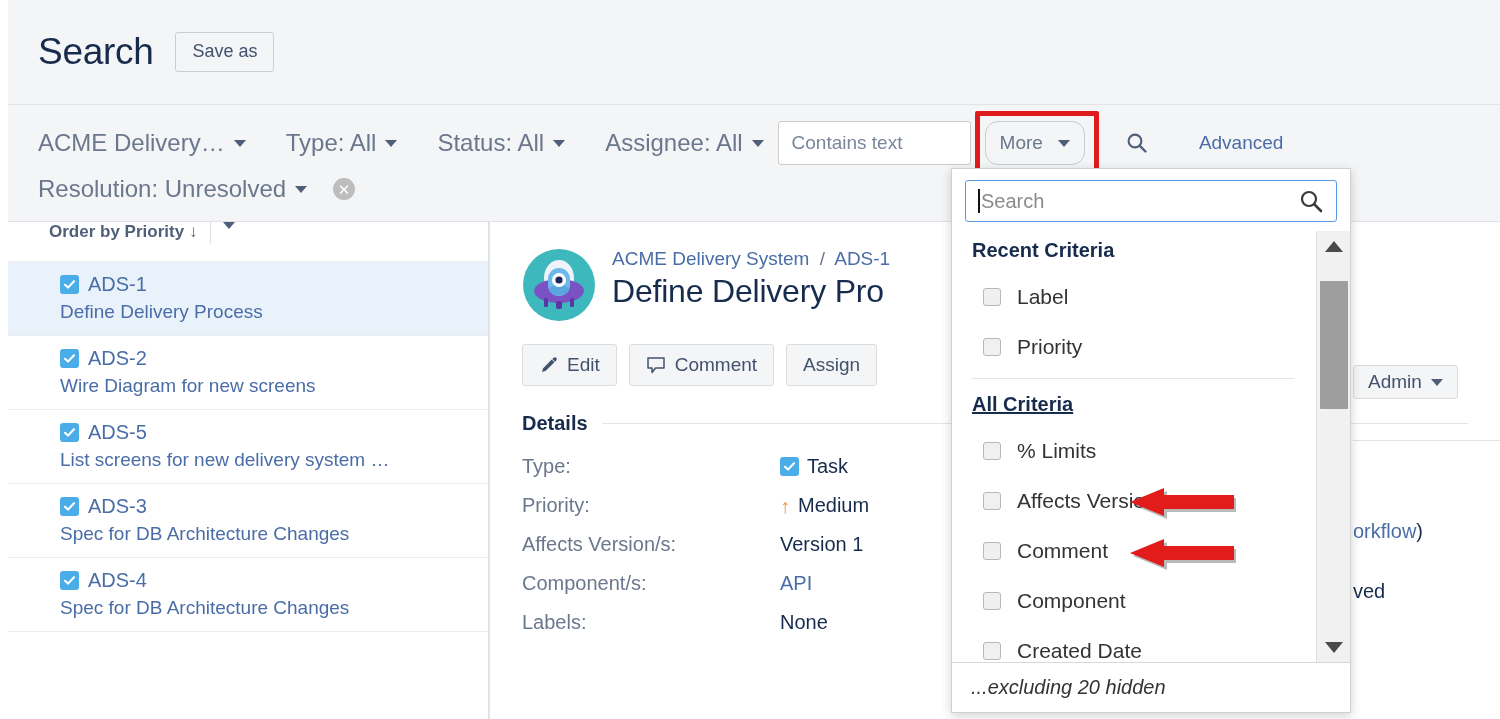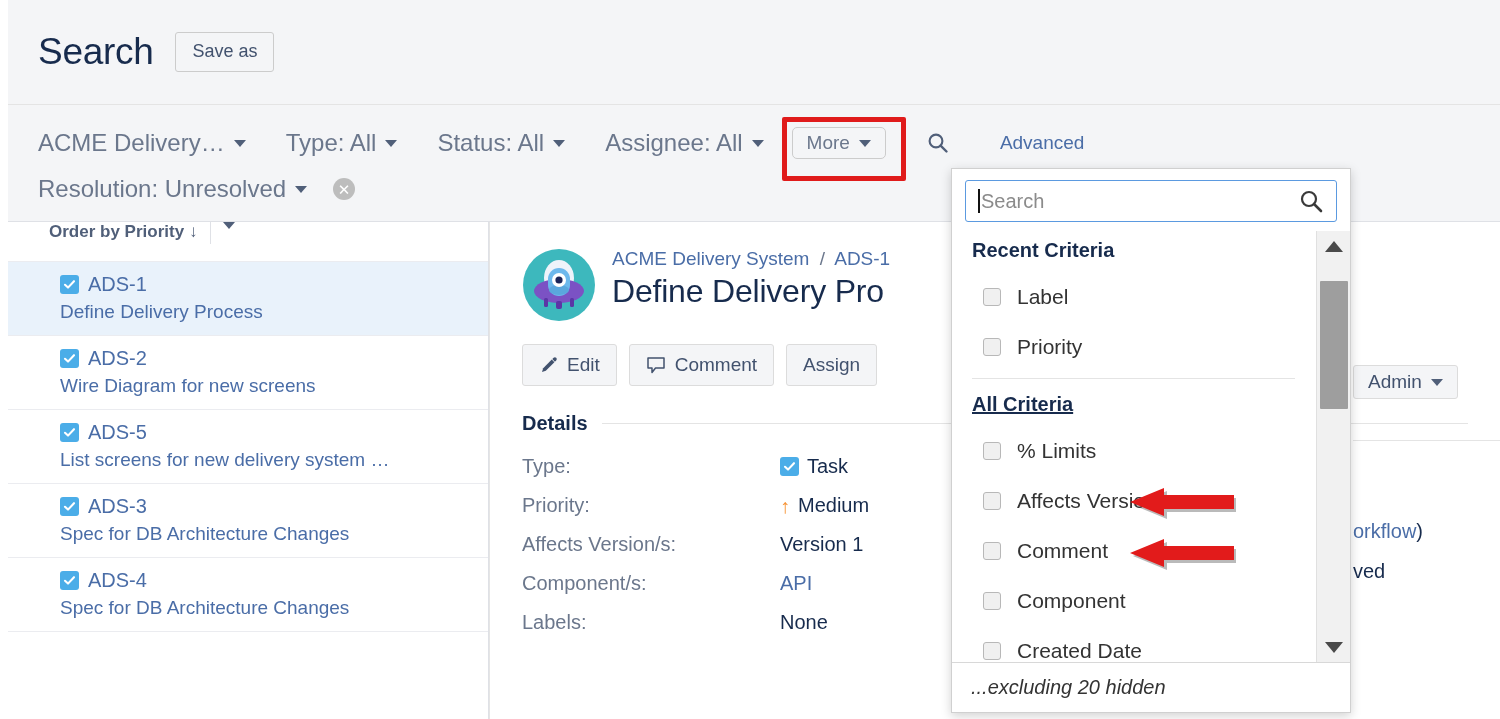--- a/index.html
+++ b/index.html
@@ -44,23 +44,23 @@
     border-right: 6px solid transparent; border-top: 7px solid #505f79;
     display: inline-block;
   }
   .contains-input {
     width: 193px; height: 44px; border: 1px solid #ccc; border-radius: 3px;
     background: #fff; font-size: 19px; color: #6b778c; padding: 0 13px;
     font-family: inherit; outline: none;
   }
   .contains-input::placeholder { color: #7a869a; }
   .more-btn {
-    height: 32px; background: #f4f5f7; border: 1px solid #ccc; border-radius: 5px;
+    height: 44px; background: #f4f5f7; border: 1px solid #ccc; border-radius: 13px;
     font-size: 19px; color: #6b778c; padding: 0 14px; cursor: pointer;
-    font-family: inherit; display: inline-flex; align-items: center; gap: 9px;
+    font-family: inherit; display: inline-flex; align-items: center; gap: 15px;
   }
   .more-wrap { position: relative; margin-left: 14px; }
   .more-highlight {
     position: absolute; left: -10px; top: -10px; width: 124px; height: 64px;
     border: 5px solid #e01b1b; border-radius: 2px; pointer-events: none;
   }
   .search-icon-btn {
     background: none; border: none; cursor: pointer; margin-left: 36px;
     padding: 4px; display: inline-flex; align-items: center;
   }
@@ -160,21 +160,21 @@
   
   .admin-btn {
     position: absolute; left: 1345px; top: 365px; height: 34px;
     background: #f4f5f7; border: 1px solid #dcdcdc; border-radius: 3px;
     font-size: 19px; color: #42526e; padding: 0 14px; cursor: pointer;
     font-family: inherit; display: inline-flex; align-items: center; gap: 9px;
   }
   .right-rule { position: absolute; left: 1345px; top: 440px; width: 155px; height: 1px; background: #e4e4e4; }
   .right-frag1 { position: absolute; left: 1345px; top: 520px; font-size: 20px; color: #172b4d; white-space: nowrap; }
   .right-frag1 .lk { color: #4a6da7; }
-  .right-frag2 { position: absolute; left: 1345px; top: 560px; font-size: 20px; color: #172b4d; white-space: nowrap; }
+  .right-frag2 { position: absolute; left: 1345px; top: 580px; font-size: 20px; color: #172b4d; white-space: nowrap; }
 
   
   .scrollbar {
     position: absolute; left: 1310px; top: 240px; width: 26px; height: 426px;
     background: #f1f1f1; border-left: 1px solid #e0e0e0;
   }
   .sb-arrow {
     position: absolute; left: 0; width: 26px; height: 26px;
     display: flex; align-items: center; justify-content: center; cursor: pointer;
   }
@@ -264,20 +264,21 @@
         <span class="caret"></span>
       </button>
       <button class="filter-pill spaced">
         <span>Status: All</span>
         <span class="caret"></span>
       </button>
       <button class="filter-pill">
         <span>Assignee: All</span>
         <span class="caret"></span>
       </button>
+      <input class="contains-input" type="text" placeholder="Contains text" style="">
       <span class="more-wrap">
         <button class="more-btn">
           <span>More</span>
           <span class="caret"></span>
         </button>
         <span class="more-highlight"></span>
       </span>
       <button class="search-icon-btn">
         <svg width="24" height="24" viewBox="0 0 24 24">
           <circle cx="10" cy="10" r="6.4" fill="none" stroke="#505f79" stroke-width="2.1"></circle>

